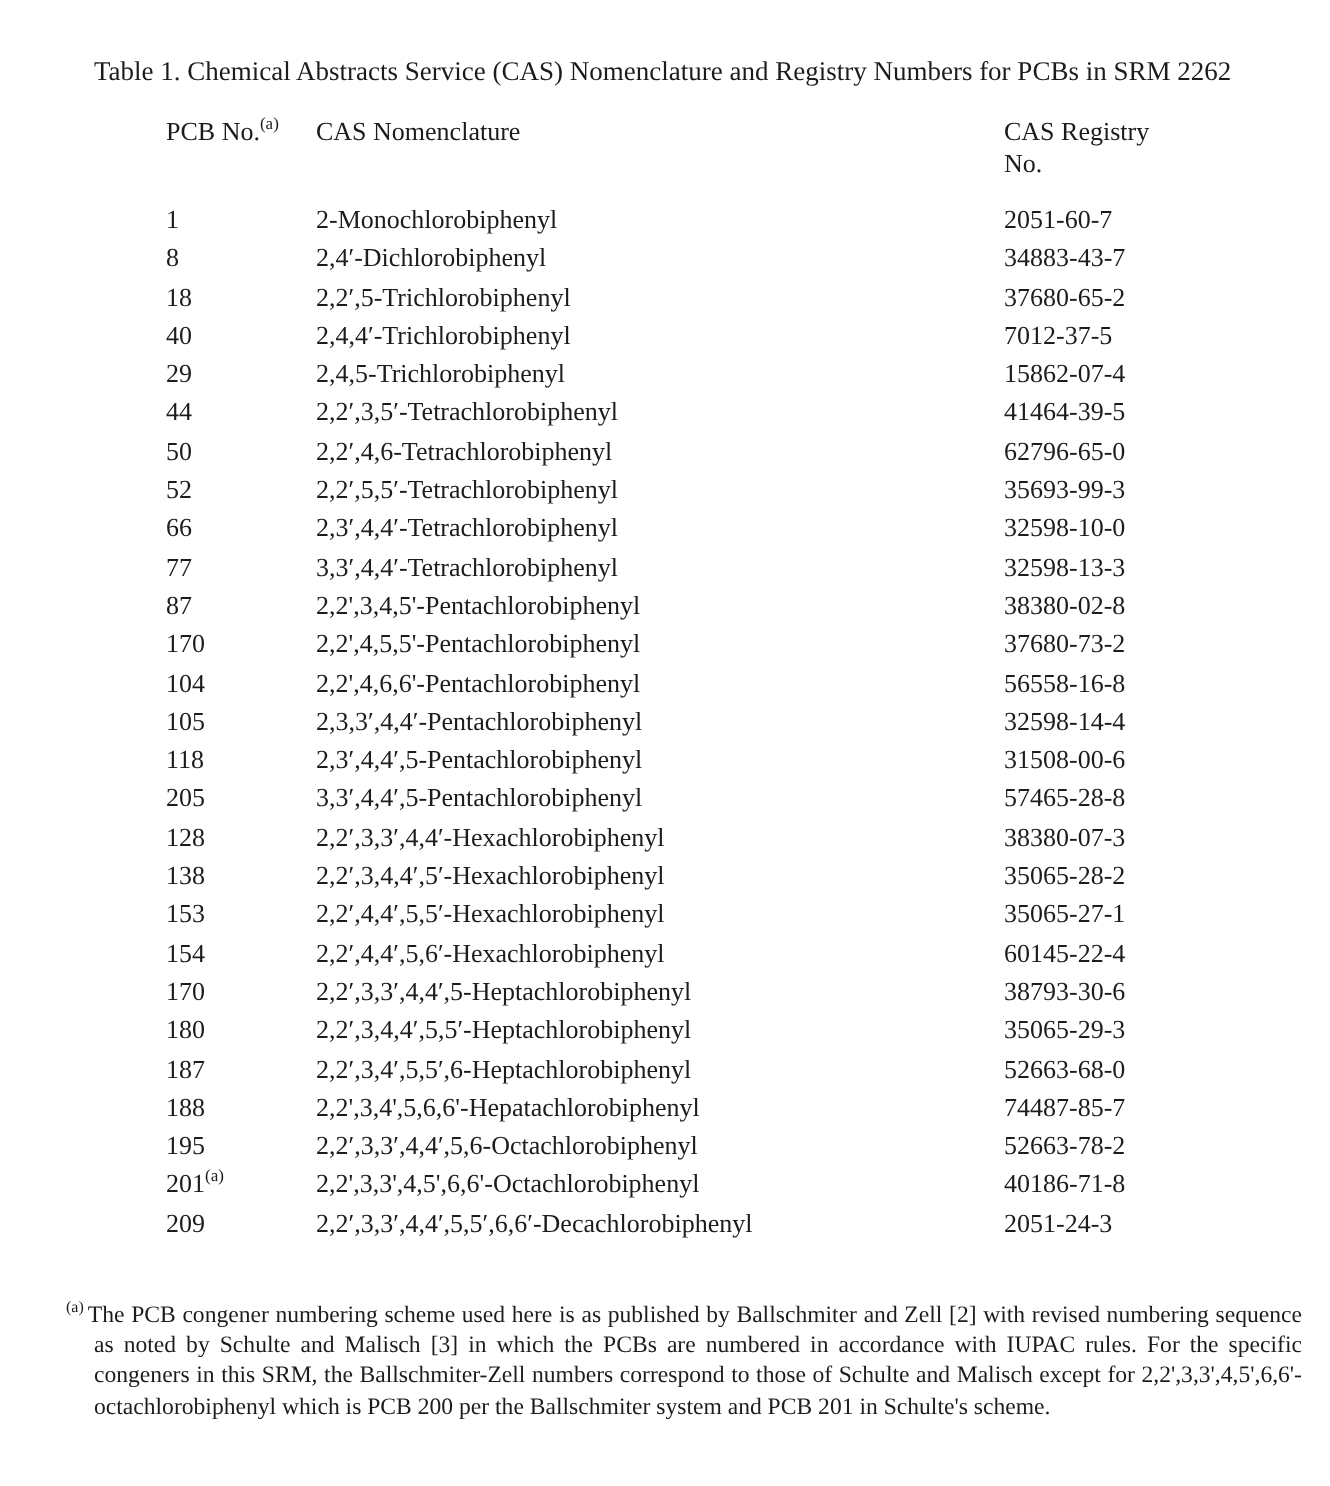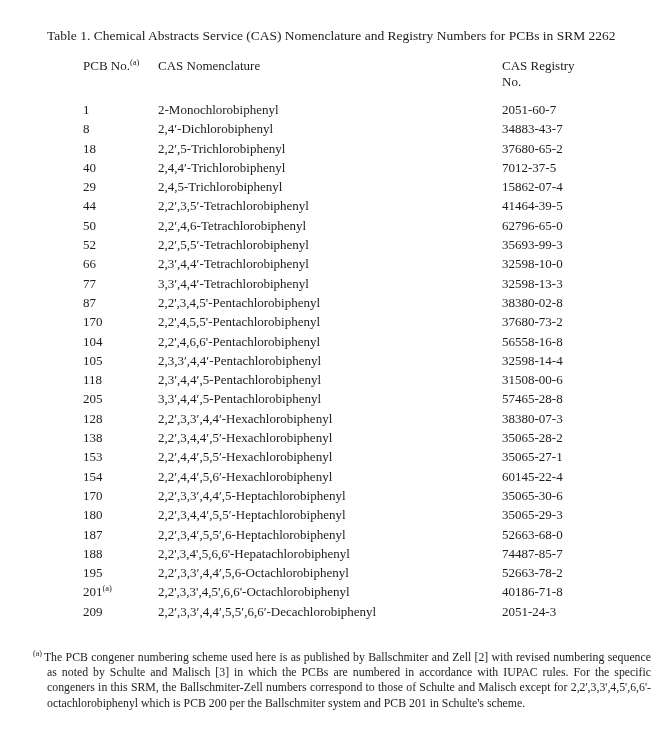--- a/index.html
+++ b/index.html
@@ -199,21 +199,21 @@
             <td>35065-27-1</td>
           </tr>
           <tr>
             <td>154</td>
             <td>2,2′,4,4′,5,6′-Hexachlorobiphenyl</td>
             <td>60145-22-4</td>
           </tr>
           <tr>
             <td>170</td>
             <td>2,2′,3,3′,4,4′,5-Heptachlorobiphenyl</td>
-            <td>35065-30-6</td>
+            <td>38793-30-6</td>
           </tr>
           <tr>
             <td>180</td>
             <td>2,2′,3,4,4′,5,5′-Heptachlorobiphenyl</td>
             <td>35065-29-3</td>
           </tr>
           <tr>
             <td>187</td>
             <td>2,2′,3,4′,5,5′,6-Heptachlorobiphenyl</td>
             <td>52663-68-0</td>

